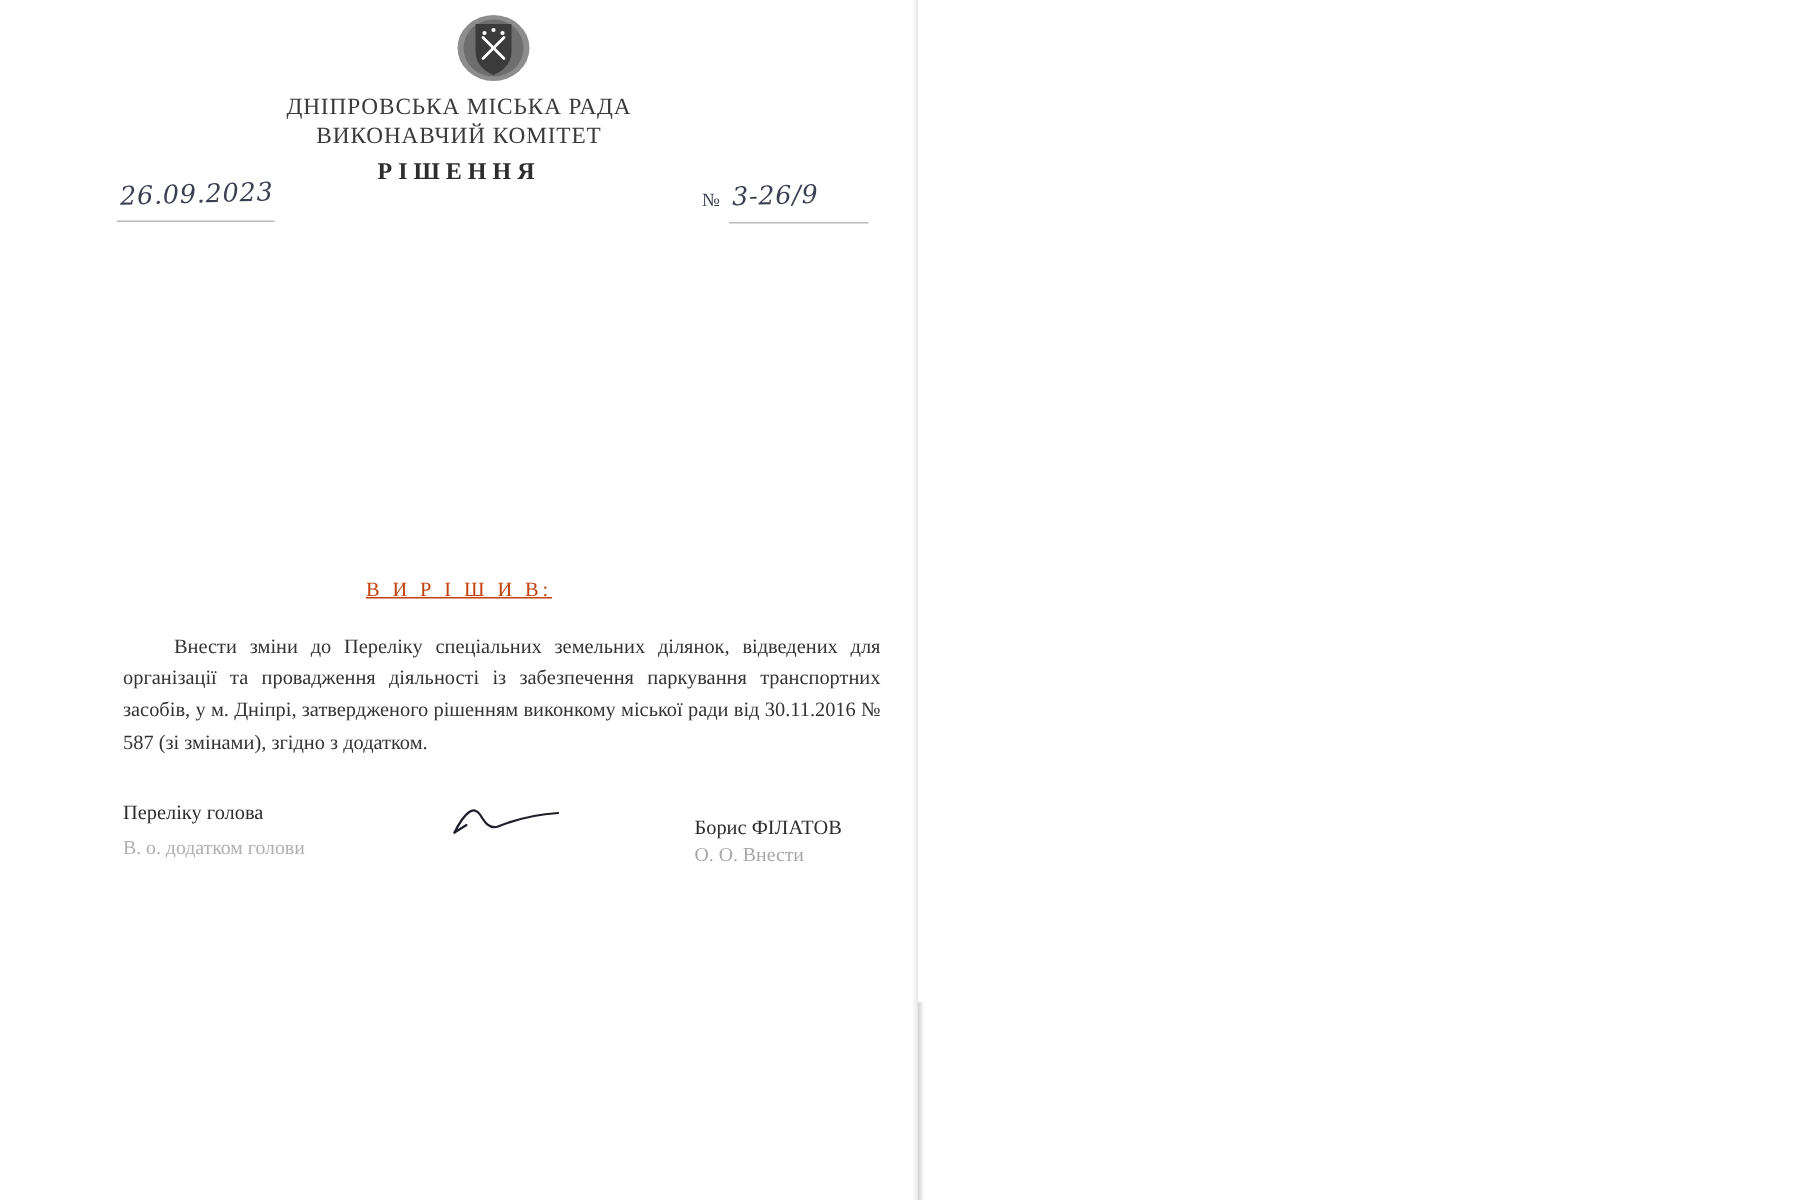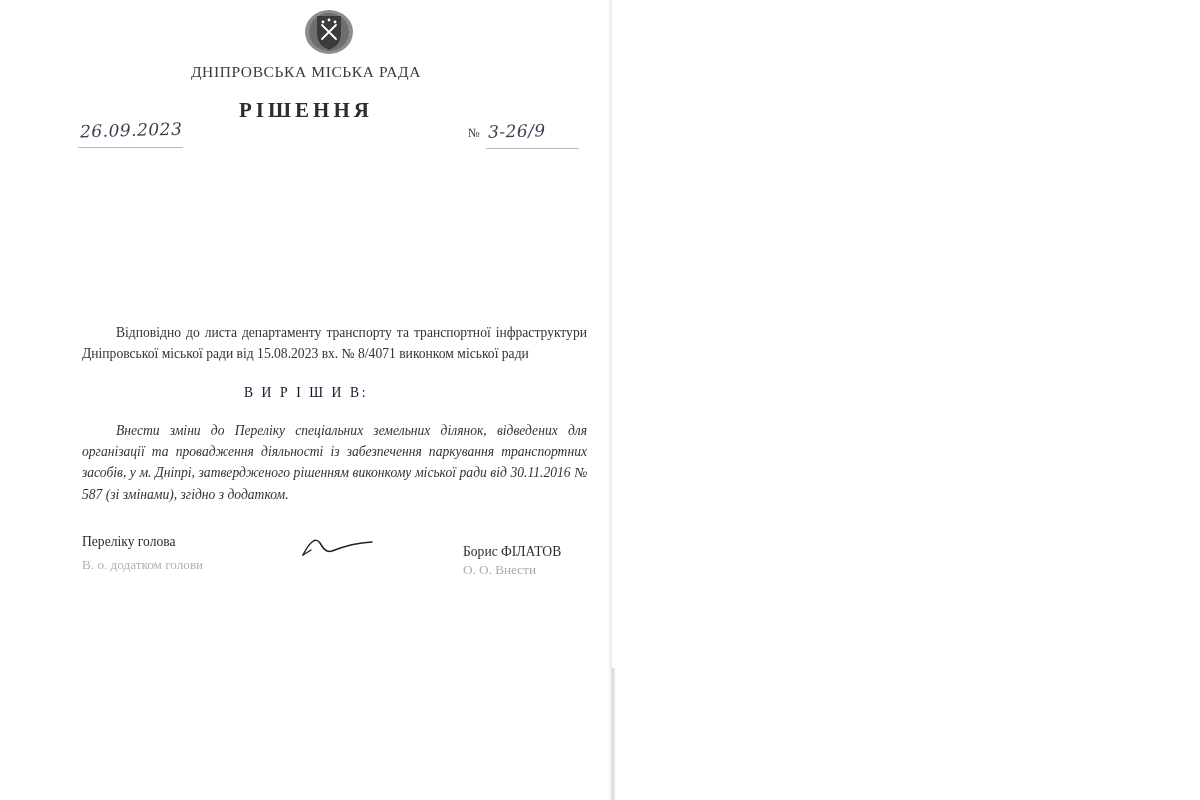--- a/index.html
+++ b/index.html
@@ -59,24 +59,24 @@
     text-align: center;
     line-height: 1.25;
   }
   .org-line {
     font-size: 15.5px;
     letter-spacing: 0.6px;
     color: #3a3a3a;
     font-weight: 400;
   }
   .decision-word {
-    font-size: 21px;
+    font-size: 16px;
     font-weight: bold;
     letter-spacing: 4px;
-    margin-top: 16px;
+    margin-top: 4px;
     color: #2d2d2d;
   }
 
   
   .hand {
     font-family: "DejaVu Serif", serif;
     font-style: italic;
     color: #3b3f52;
     transform: rotate(-1.6deg);
     display: inline-block;
@@ -144,28 +144,28 @@
     text-indent: 34px;
   }
   .resolved {
     position: absolute;
     left: 0;
     top: 385px;
     width: 612px;
     text-align: center;
     font-size: 13.6px;
     letter-spacing: 2.6px;
-    color: #0f172a;
+    color: #c2410c;
+    text-decoration: underline;
   }
   .para-body {
     left: 82px;
     top: 420px;
     width: 505px;
     text-indent: 34px;
-    font-style: italic;
   }
 
   
   .sig-title {
     position: absolute;
     left: 82px;
     top: 534px;
     font-size: 13.6px;
     color: #2d2d2d;
   }
@@ -213,31 +213,31 @@
         <line x1="37" y1="18" x2="23" y2="32"></line>
       </g>
       <circle cx="24" cy="15" r="1.4" fill="#ffffff"></circle>
       <circle cx="30" cy="13" r="1.4" fill="#ffffff"></circle>
       <circle cx="36" cy="15" r="1.4" fill="#ffffff"></circle>
     </svg>
   </div>
 
   <div class="org-head">
     <div class="org-line">ДНІПРОВСЬКА МІСЬКА РАДА</div>
+    <div class="org-line">ВИКОНАВЧИЙ КОМІТЕТ</div>
     <div class="decision-word">РІШЕННЯ</div>
   </div>
 
   <div class="hand hand-date-left">26.09.2023</div>
   <div class="rule-left"></div>
   <div class="num-left">№</div>
   <div class="hand hand-num-left">3-26/9</div>
   <div class="rule-left-num"></div>
 
 
-  <div class="para para-basis">Відповідно до листа департаменту транспорту та транспортної інфраструктури Дніпровської міської ради від 15.08.2023 вх. № 8/4071 виконком міської ради</div>
 
   <div class="resolved">В И Р І Ш И В:</div>
 
   <div class="para para-body">Внести зміни до Переліку спеціальних земельних ділянок, відведених для організації та провадження діяльності із забезпечення паркування транспортних засобів, у м. Дніпрі, затвердженого рішенням виконкому міської ради від 30.11.2016  № 587 (зі змінами), згідно з додатком.</div>
 
   <div class="sig-title">Переліку голова</div>
   <div class="sig-name">Борис ФІЛАТОВ</div>
   <div class="sig-sub">В. о. додатком голови</div>
   <div class="sig-sub-name">О. О. Внести</div>
 

